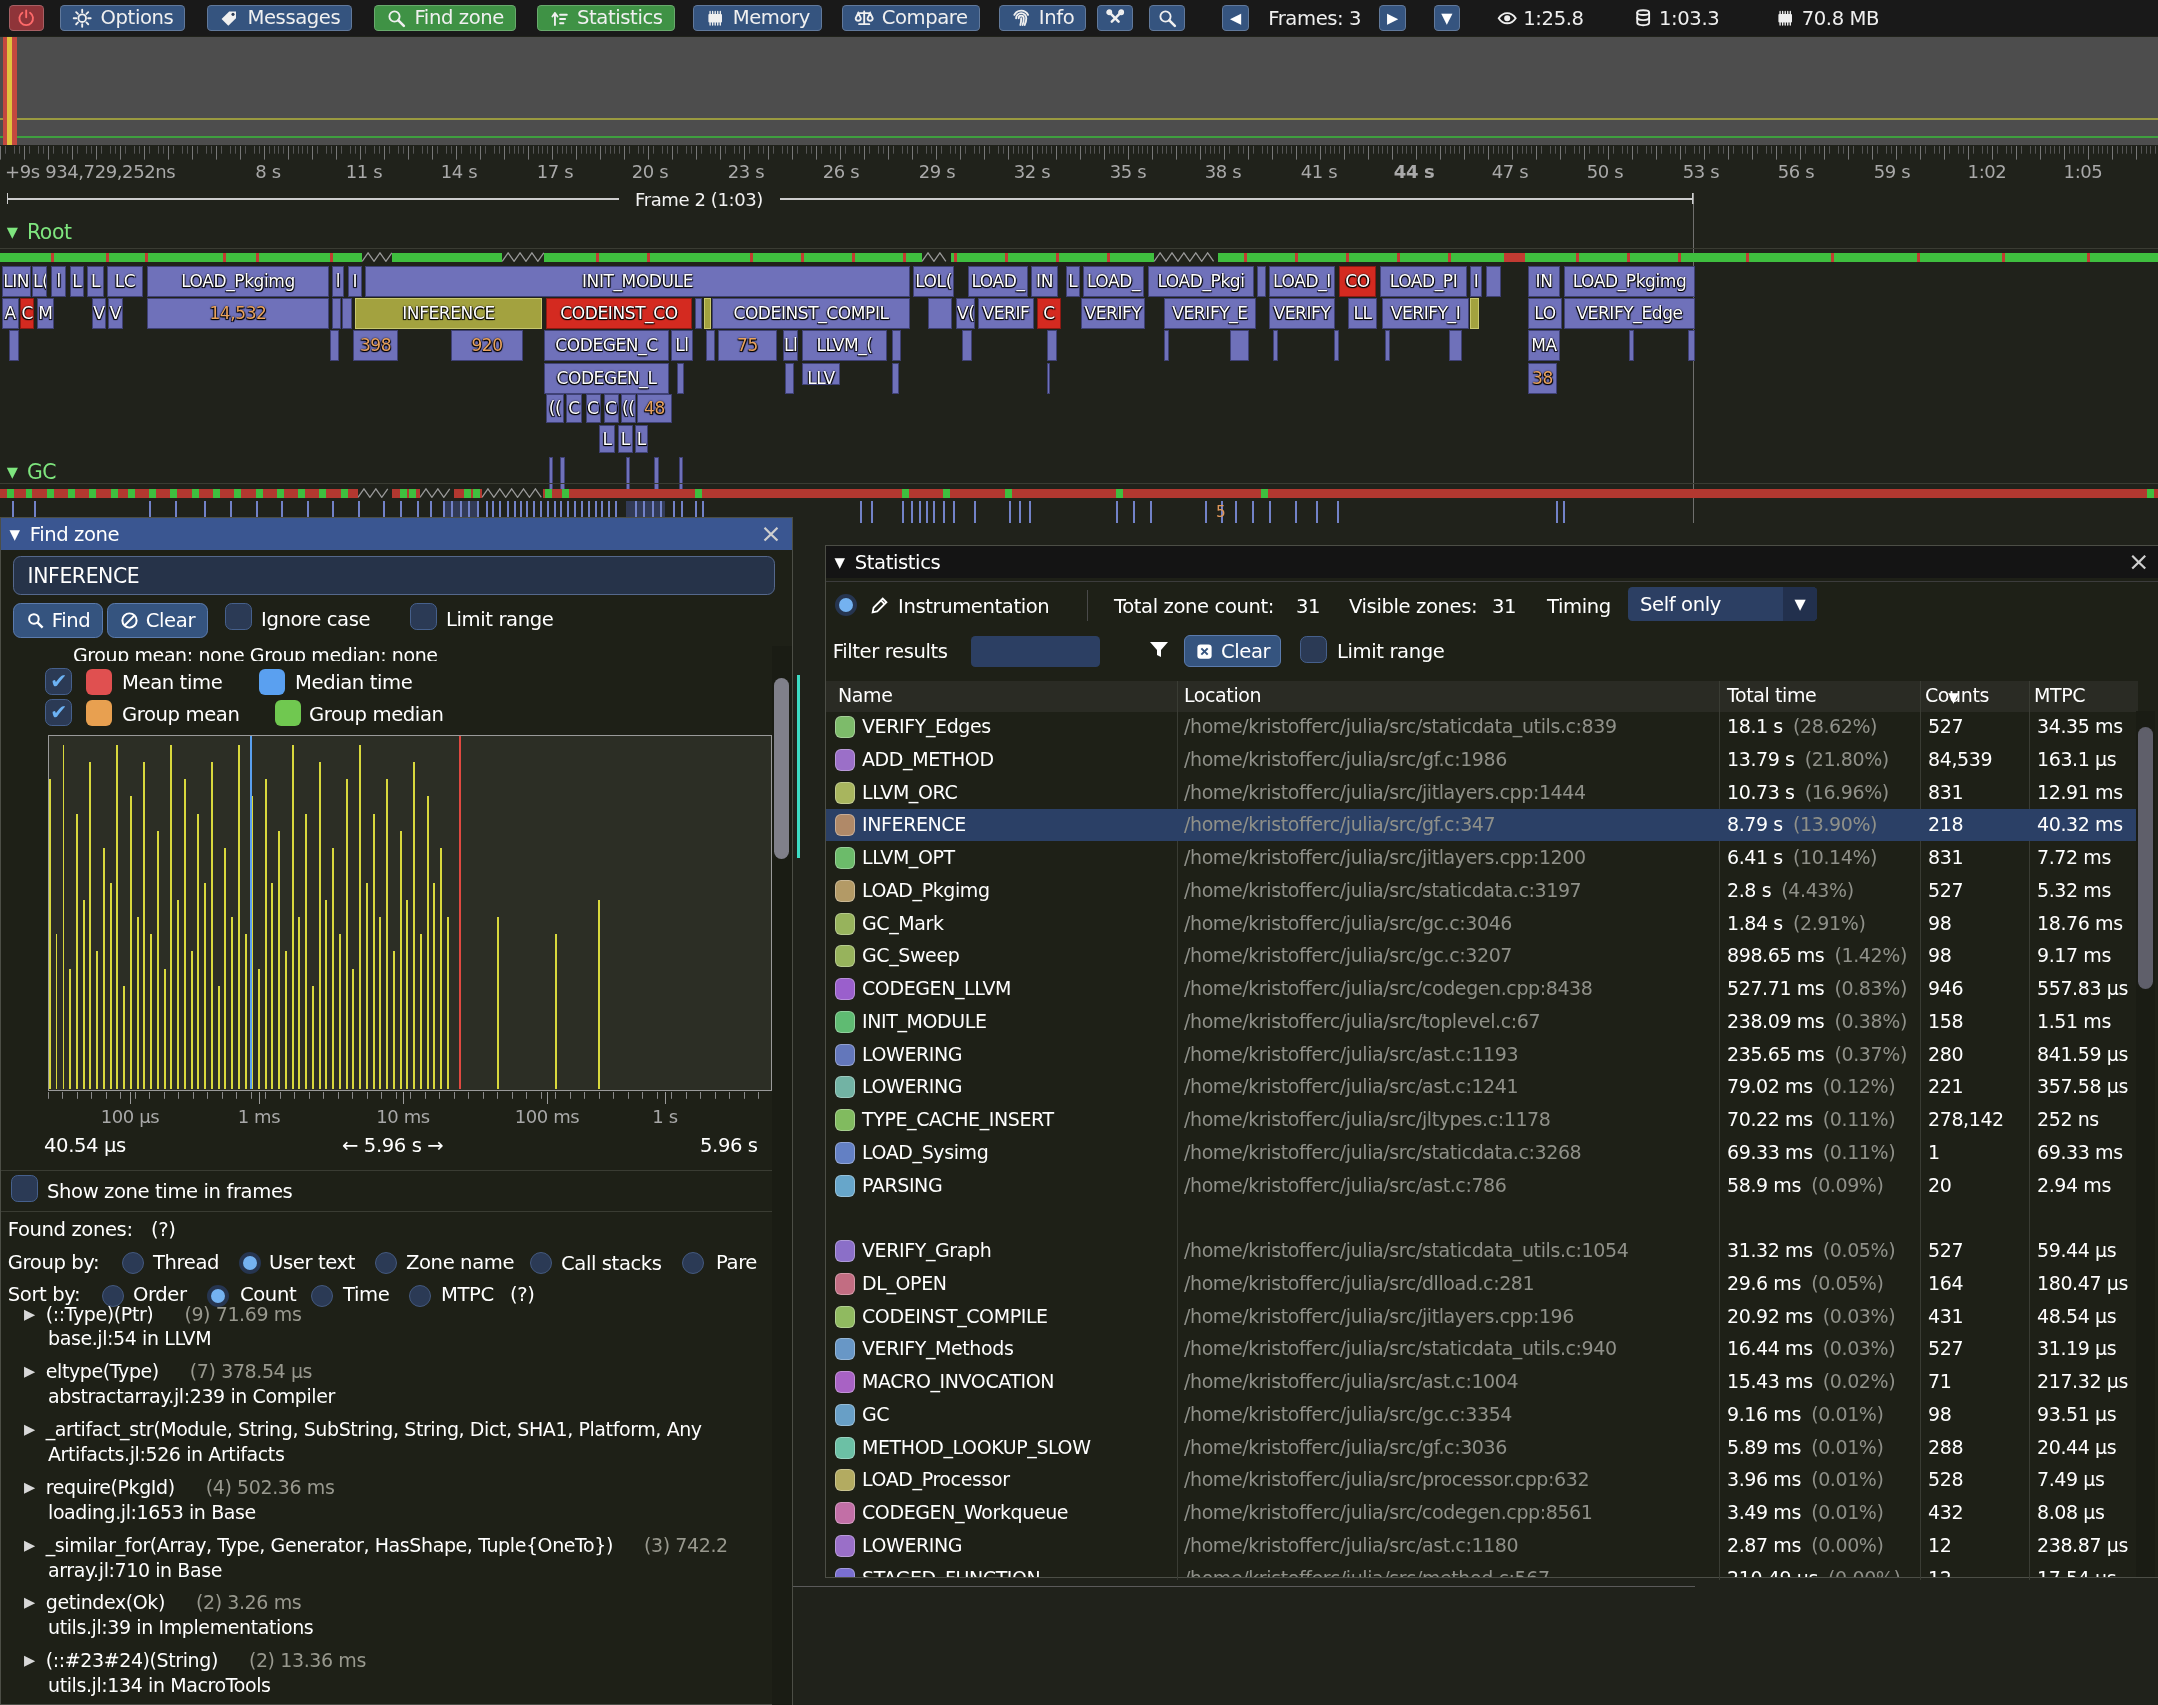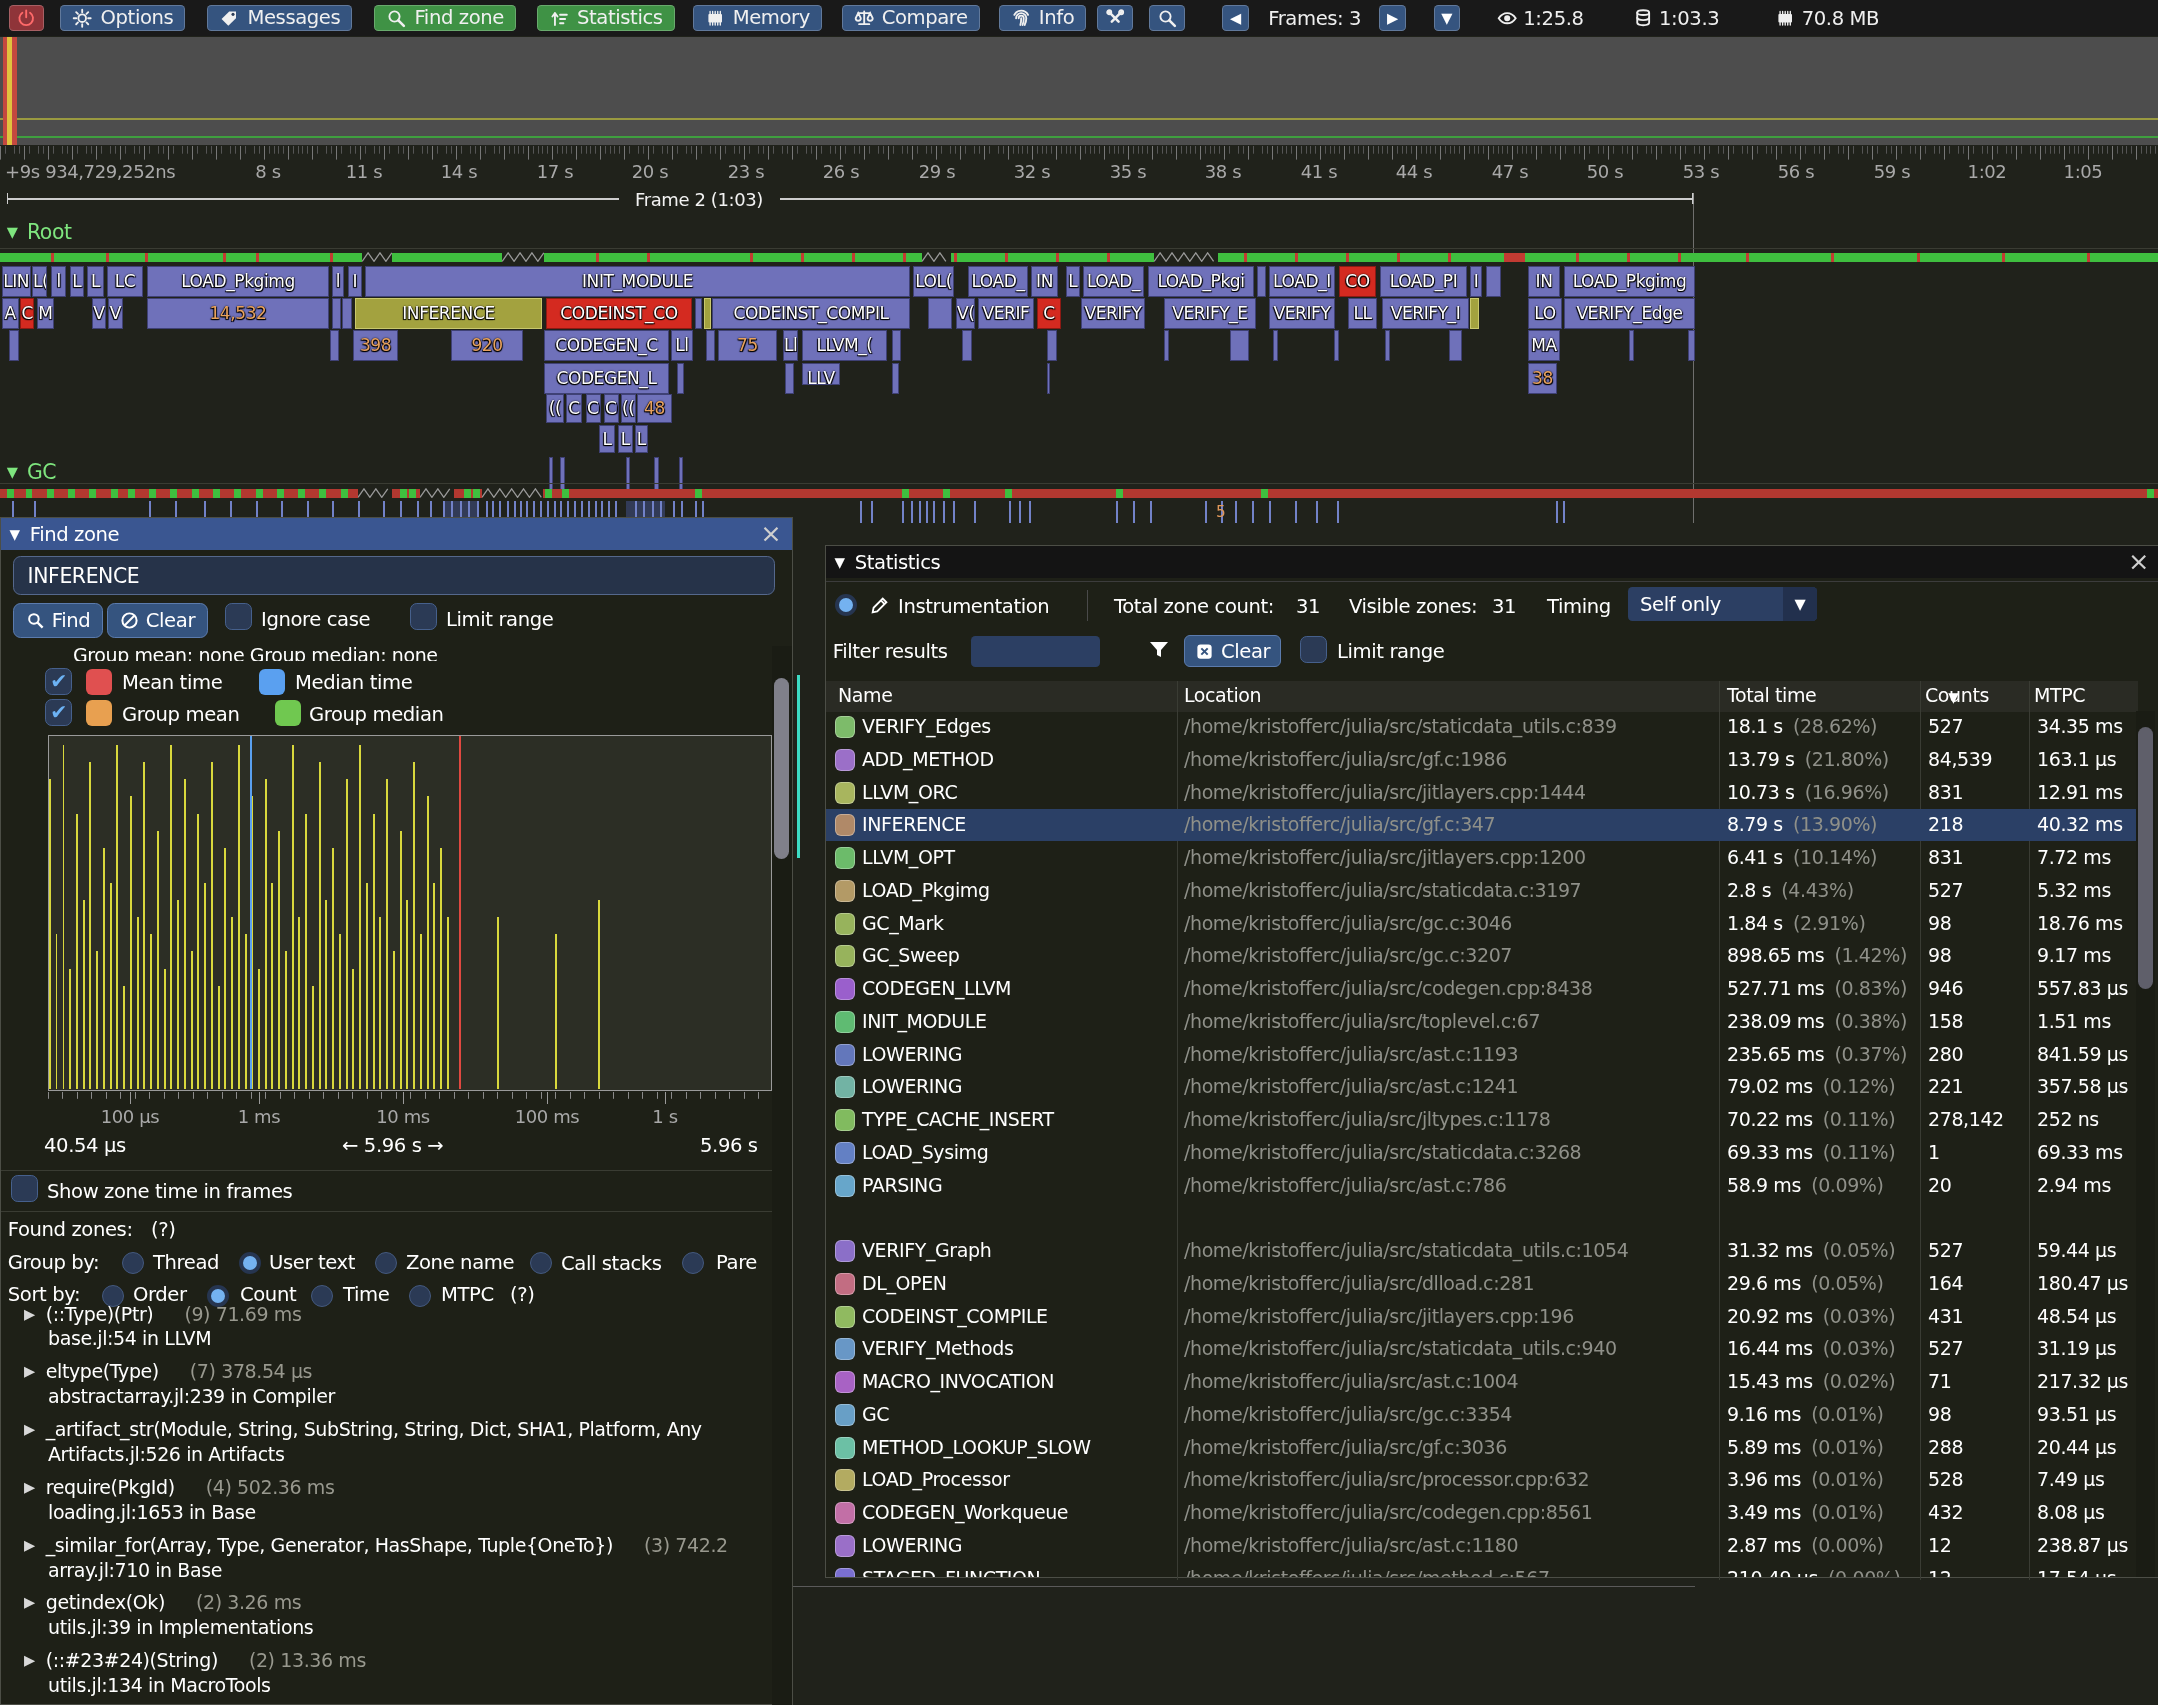--- a/index.html
+++ b/index.html
@@ -295,21 +295,21 @@
       <div class="rlabel" style="left: 459px; transform: translateX(-50%);">14 s</div>
       <div class="rlabel" style="left: 555px; transform: translateX(-50%);">17 s</div>
       <div class="rlabel" style="left: 650px; transform: translateX(-50%);">20 s</div>
       <div class="rlabel" style="left: 746px; transform: translateX(-50%);">23 s</div>
       <div class="rlabel" style="left: 841px; transform: translateX(-50%);">26 s</div>
       <div class="rlabel" style="left: 937px; transform: translateX(-50%);">29 s</div>
       <div class="rlabel" style="left: 1032px; transform: translateX(-50%);">32 s</div>
       <div class="rlabel" style="left: 1128px; transform: translateX(-50%);">35 s</div>
       <div class="rlabel" style="left: 1223px; transform: translateX(-50%);">38 s</div>
       <div class="rlabel" style="left: 1319px; transform: translateX(-50%);">41 s</div>
-      <div class="rlabel" style="left: 1414px; transform: translateX(-50%);">44 s</div>
+      <div class="rlabel" style="left: 1414px; transform: translateX(-50%); font-weight: bold;">44 s</div>
       <div class="rlabel" style="left: 1510px; transform: translateX(-50%);">47 s</div>
       <div class="rlabel" style="left: 1605px; transform: translateX(-50%);">50 s</div>
       <div class="rlabel" style="left: 1701px; transform: translateX(-50%);">53 s</div>
       <div class="rlabel" style="left: 1796px; transform: translateX(-50%);">56 s</div>
       <div class="rlabel" style="left: 1892px; transform: translateX(-50%);">59 s</div>
       <div class="rlabel" style="left: 1987px; transform: translateX(-50%);">1:02</div>
       <div class="rlabel" style="left: 2083px; transform: translateX(-50%);">1:05</div>
     </div>
 </div>
 

